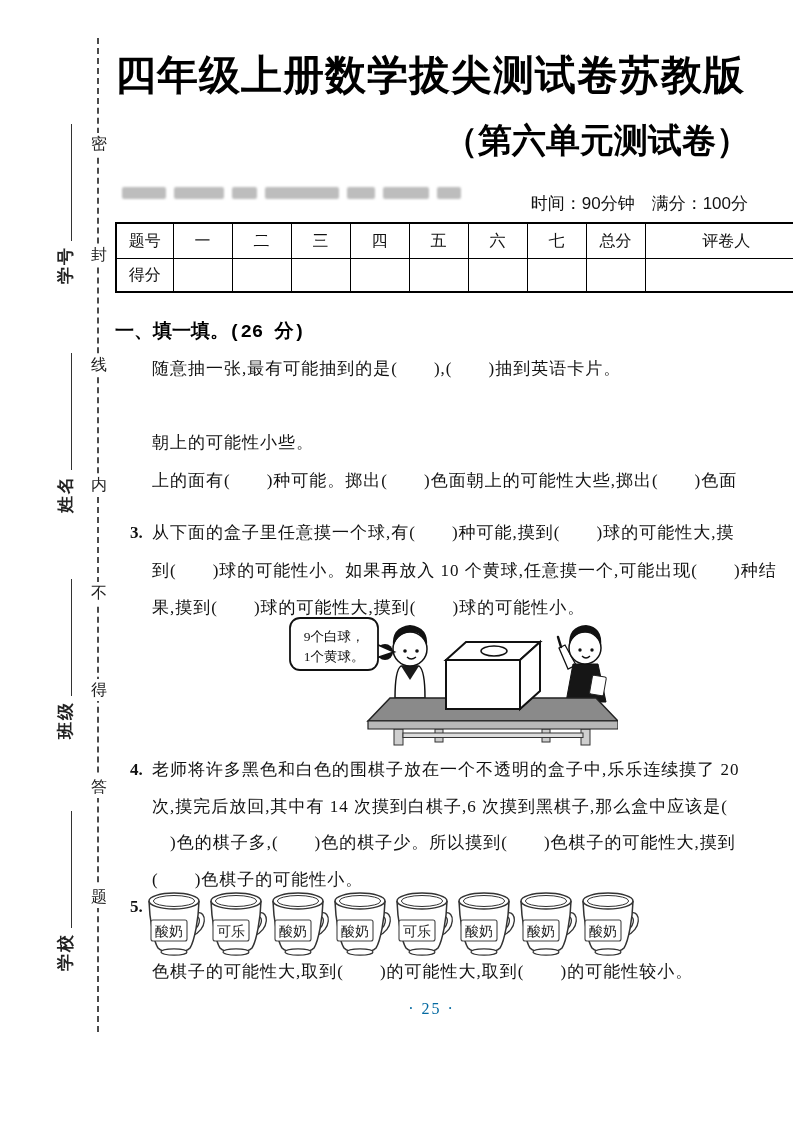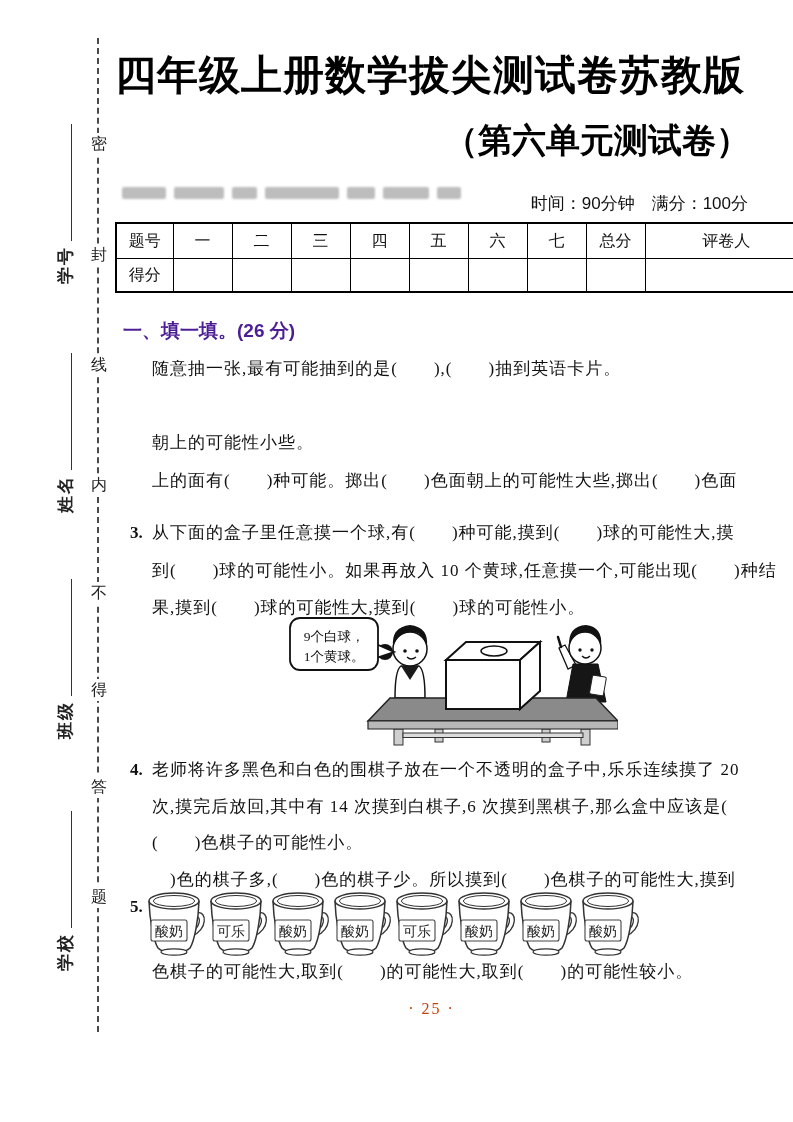--- a/index.html
+++ b/index.html
@@ -53,23 +53,23 @@
     font-size:16px;color:#111;
   }
   table.score td{
     border:1px solid #000;text-align:center;padding:0;
     height:32px;overflow:hidden;margin-top:40px;
   }
   table.score tr.hdr td{height:34px;}
   table.score{border:2px solid #000;}
   
   .sec-heading{
-    position:absolute;left:123px;top:318px;
-    font-family:Liberation Sans, sans-serif;
-    font-size:19px;font-weight:700;color:#4c1d95;white-space:nowrap;
+    position:absolute;left:115px;top:318px;
+    font-family:Liberation Mono, monospace;
+    font-size:19px;font-weight:700;color:#000000;white-space:nowrap;
   }
   .question{position:absolute;left:130px;width:630px;font-size:17px;letter-spacing:1px;}
   .q-line{white-space:nowrap;}
   .q-no{
     display:inline-block;width:22px;font-weight:700;letter-spacing:0;
     font-family:"Liberation Serif","DejaVu Serif",serif;
   }
   .q-line.cont{padding-left:22px;}
   
   .cups-row{position:absolute;left:146px;top:891px;display:flex;gap:2px;justify-content:space-between;}
@@ -80,21 +80,21 @@
   }
   .q5-text{
     position:absolute;left:152px;top:960px;font-size:17px;letter-spacing:1px;white-space:nowrap;
   }
   
   .illus{position:absolute;left:288px;top:606px;}
   .illus text{font-family:"Liberation Serif","DejaVu Serif",serif;fill:#111;}
   
   .page-num{
     position:absolute;left:115px;top:1000px;width:633px;text-align:center;
-    font-size:16px;color:#c2410c;letter-spacing:2px;
+    font-size:16px;color:#0369a1;letter-spacing:2px;
   }
 </style>
 </head>
 <body>
 
 <div class="paper">
 
   <div class="seal-dashed"></div>
   <span class="seal-char" style="top:133px">密</span>
   <span class="seal-char" style="top:244px">封</span>
@@ -240,22 +240,22 @@
       <polygon points="88,38 106,46 88,52" fill="#fff" stroke="#111" stroke-width="1.8"></polygon>
       <rect x="2" y="12" width="88" height="52" rx="10" fill="#fff" stroke="#111" stroke-width="1.8"></rect>
       <text x="46" y="35" text-anchor="middle" font-size="13.5">9个白球，</text>
       <text x="46" y="55" text-anchor="middle" font-size="13.5">1个黄球。</text>
     </g>
   </svg>
 
   <div class="question" style="top:752px;line-height:36.5px">
     <div class="q-line"><span class="q-no">4.</span><span>老师将许多黑色和白色的围棋子放在一个不透明的盒子中,乐乐连续摸了 20</span></div>
     <div class="q-line cont">次,摸完后放回,其中有 14 次摸到白棋子,6 次摸到黑棋子,那么盒中应该是(</div>
+    <div class="q-line cont">　)色的棋子多,(　　)色的棋子少。所以摸到(　　)色棋子的可能性大,摸到</div>
     <div class="q-line cont">(　　)色棋子的可能性小。</div>
-    <div class="q-line cont">　)色的棋子多,(　　)色的棋子少。所以摸到(　　)色棋子的可能性大,摸到</div>
   </div>
 
   <div class="q5-no">5.</div>
   <div class="cups-row">
     <svg class="cup" viewBox="0 0 60 66">
       <path d="M51,22 C61,19 62,39 46,45 L45,40.5 C55,36.5 55,25 50.5,26 Z" fill="#fff" stroke="#333" stroke-width="1.3"></path>
       <path d="M3,10 C3.5,28 7.5,50 12,57 C17,62.5 39,62.5 44,57 C48.5,50 52.5,28 53,10" fill="#fff" stroke="#333" stroke-width="1.5"></path>
       <ellipse cx="28" cy="61" rx="13" ry="3.2" fill="#fff" stroke="#333" stroke-width="1.2"></ellipse>
       <ellipse cx="28" cy="10" rx="25" ry="8" fill="#fff" stroke="#333" stroke-width="1.5"></ellipse>
       <ellipse cx="28" cy="10" rx="20.5" ry="5.5" fill="none" stroke="#333" stroke-width="1"></ellipse>

